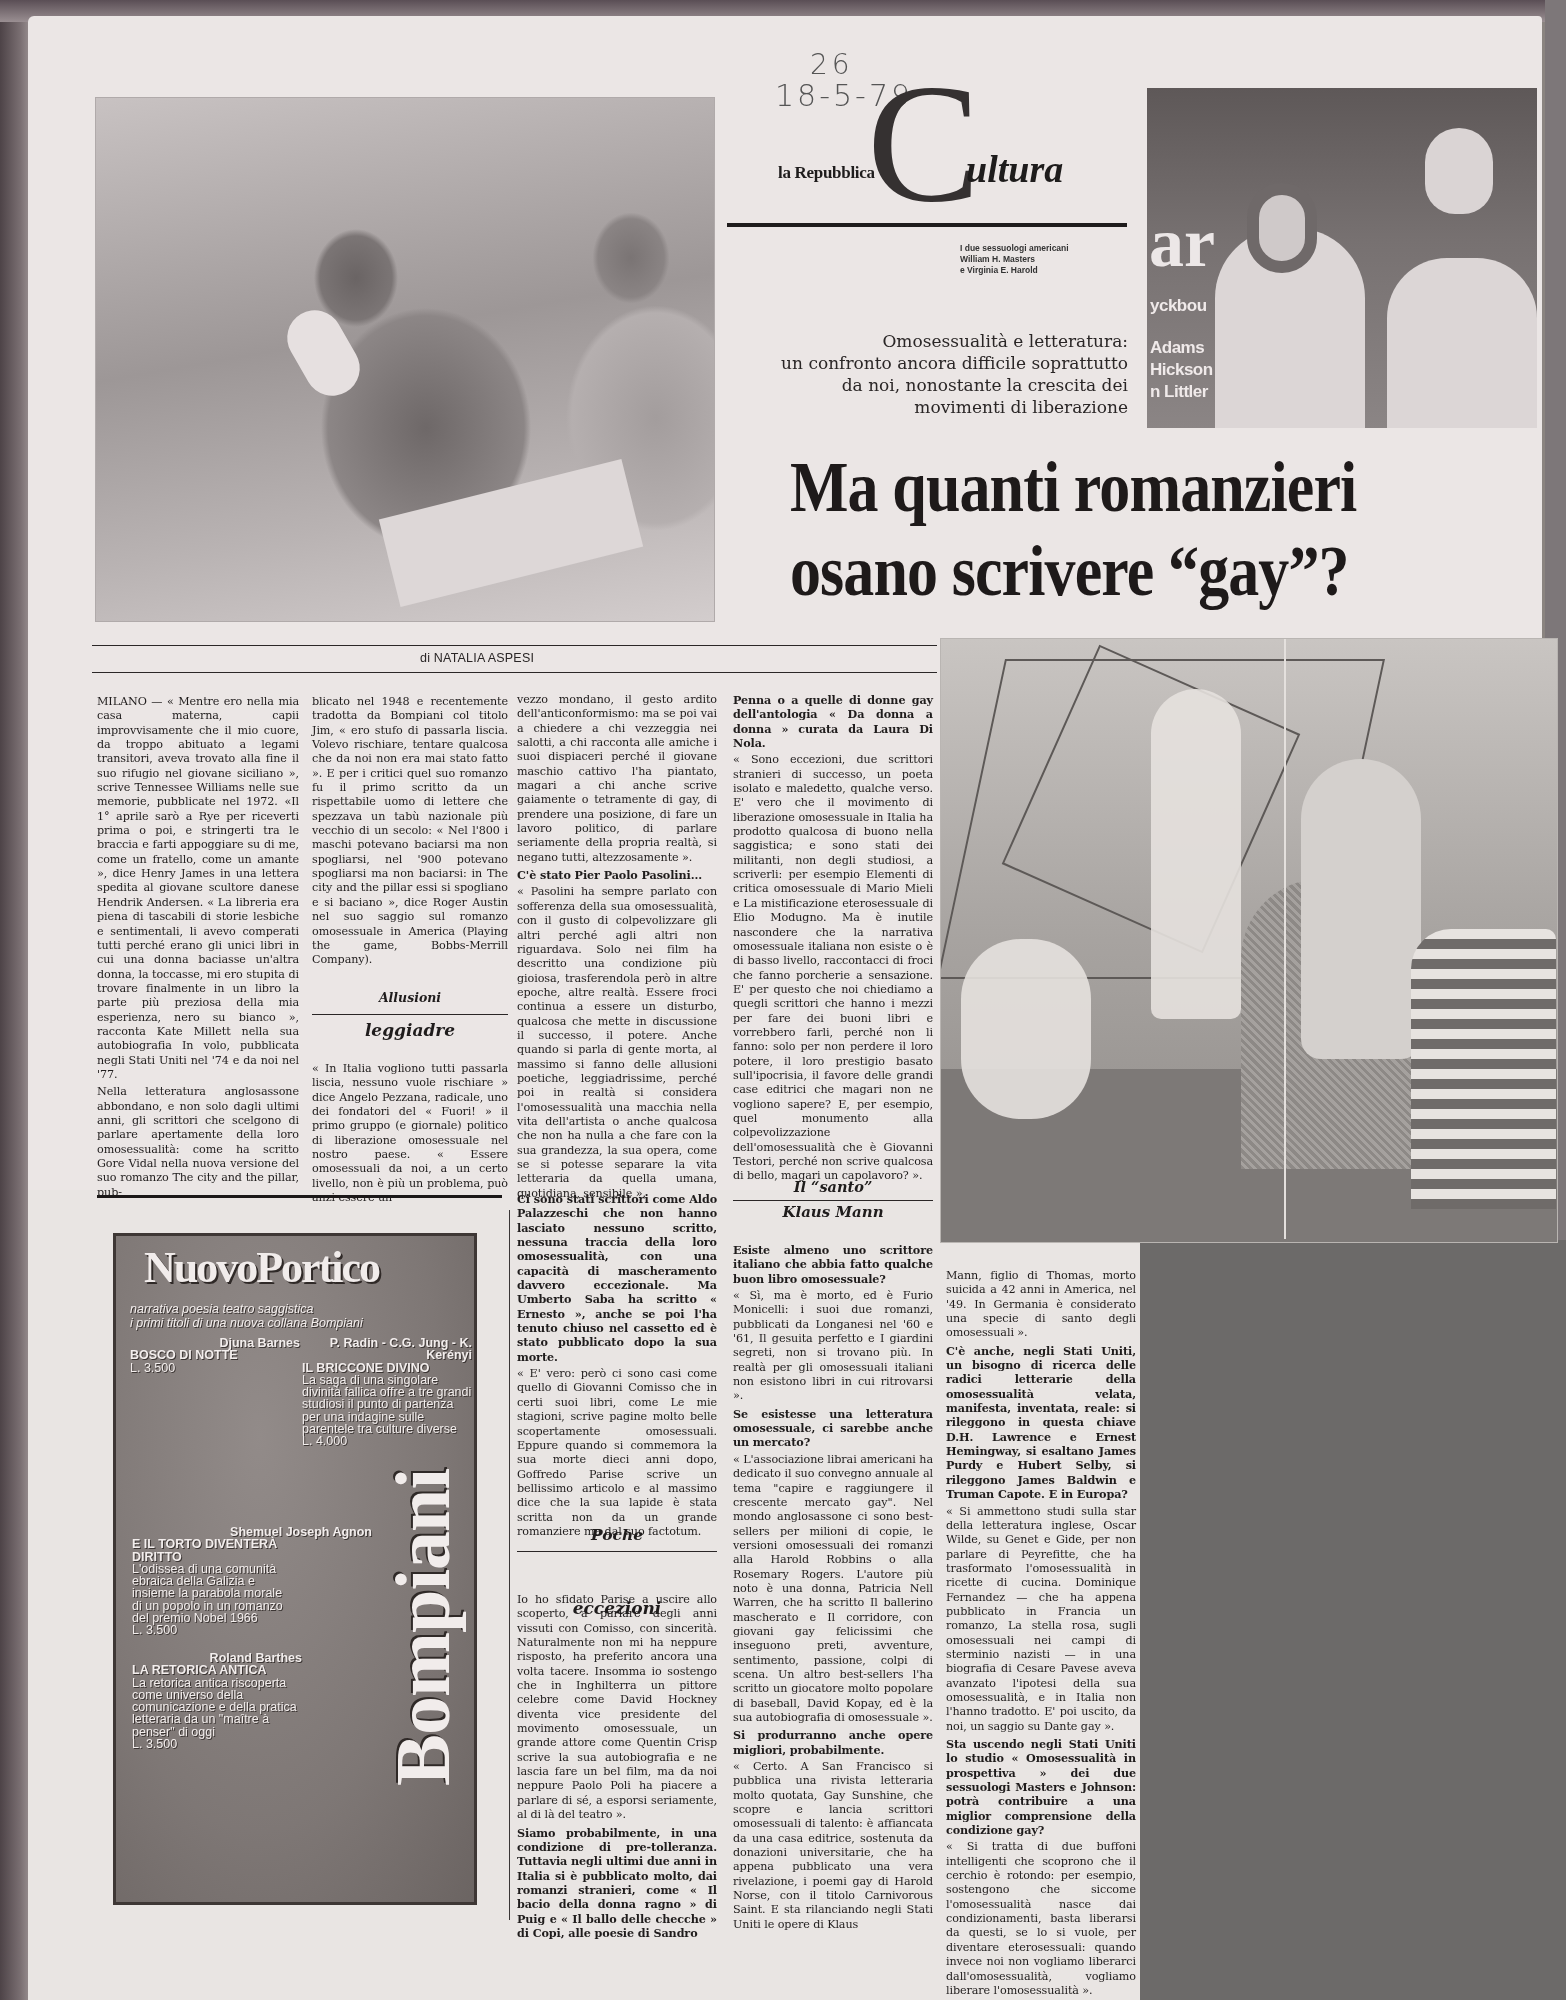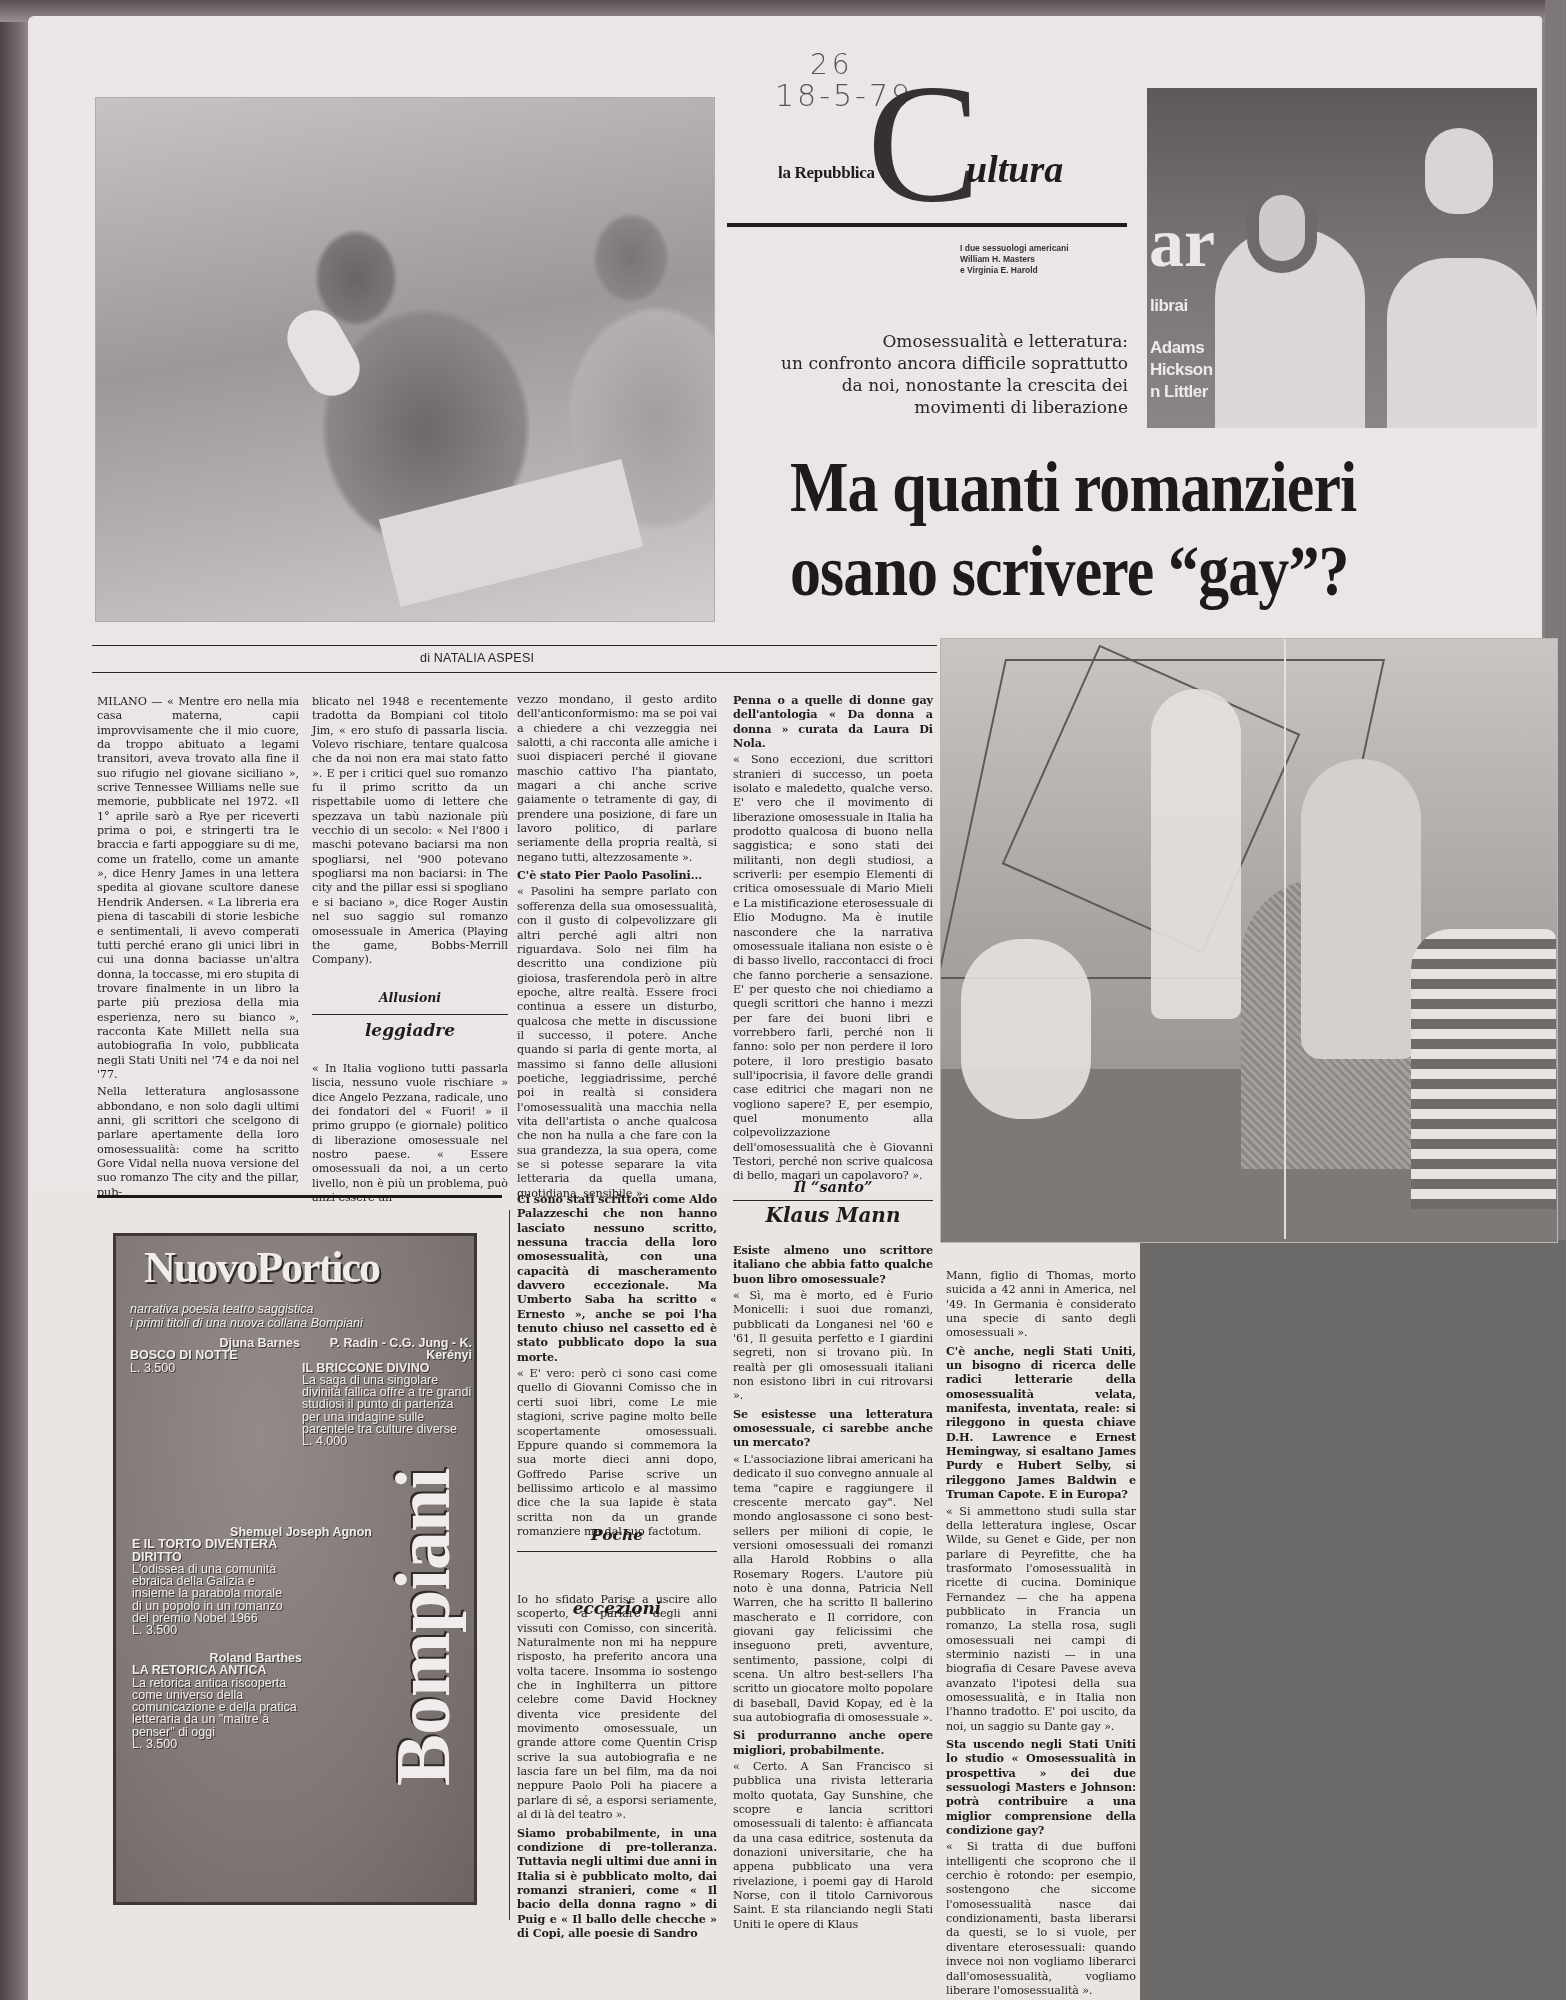--- a/index.html
+++ b/index.html
@@ -125,21 +125,21 @@
   .col5 { left: 946px; top: 1269px; width: 190px; }
 
   .subhead { position: absolute; font-family: "DejaVu Serif", serif; font-style: italic; font-weight: bold;
     text-align: center; color: #1f1c1c; }
   .subhead-rule { position: absolute; height: 1px; background: #2a2626; }
   .sh-allusioni { left: 312px; top: 990px; width: 196px; font-size: 12.5px; }
   .sh-leggiadre { left: 312px; top: 1020px; width: 196px; font-size: 17px; }
   .shr1 { left: 312px; top: 1014px; width: 196px; }
   .sh-santo { left: 733px; top: 1178px; width: 200px; font-size: 14.5px; }
   .shr2 { left: 733px; top: 1200px; width: 200px; }
-  .sh-klaus { left: 733px; top: 1203px; width: 200px; font-size: 20px; }
+  .sh-klaus { left: 733px; top: 1203px; width: 200px; font-size: 15px; }
   .sh-poche { left: 517px; top: 1525px; width: 200px; font-size: 15.5px; }
   .shr3 { left: 517px; top: 1551px; width: 200px; }
   .sh-eccezioni { left: 517px; top: 1598px; width: 200px; font-size: 17px; }
 
   .rule-black { position: absolute; left: 97px; top: 1195px; width: 405px; height: 3px; background: #1b1818; }
   .vrule { position: absolute; width: 1px; background: #3a3636; }
   .vr1 { left: 509px; top: 1210px; height: 710px; }
   .ad-logo { position: absolute; left: 28px; top: 6px; font-family: "Liberation Serif", serif;
     font-weight: bold; font-size: 44px; letter-spacing: -2px; color: #f1eceb;
     text-shadow: 2px 2px 0 #2f2927; }
@@ -186,21 +186,21 @@
 <div class="masthead-rule"></div>
 
 <div class="caption-photo2">
   <div>I due sessuologi americani</div>
   <div>William H. Masters</div>
   <div>e Virginia E. Harold</div>
 </div>
 
 <div class="photo2">
   <div class="poster-word pw2">ar</div>
-  <div class="poster-small" style="top:208px">librai</div>
+  <div class="poster-small" style="top:208px">yckbou</div>
   <div class="poster-small" style="top:250px">Adams</div>
   <div class="poster-small" style="top:272px">Hickson</div>
   <div class="poster-small" style="top:294px">n Littler</div>
   <div class="person woman"></div>
   <div class="woman-head"></div>
   <div class="person man"></div>
   <div class="man-head"></div>
 </div>
 
 <div class="subtitle">

